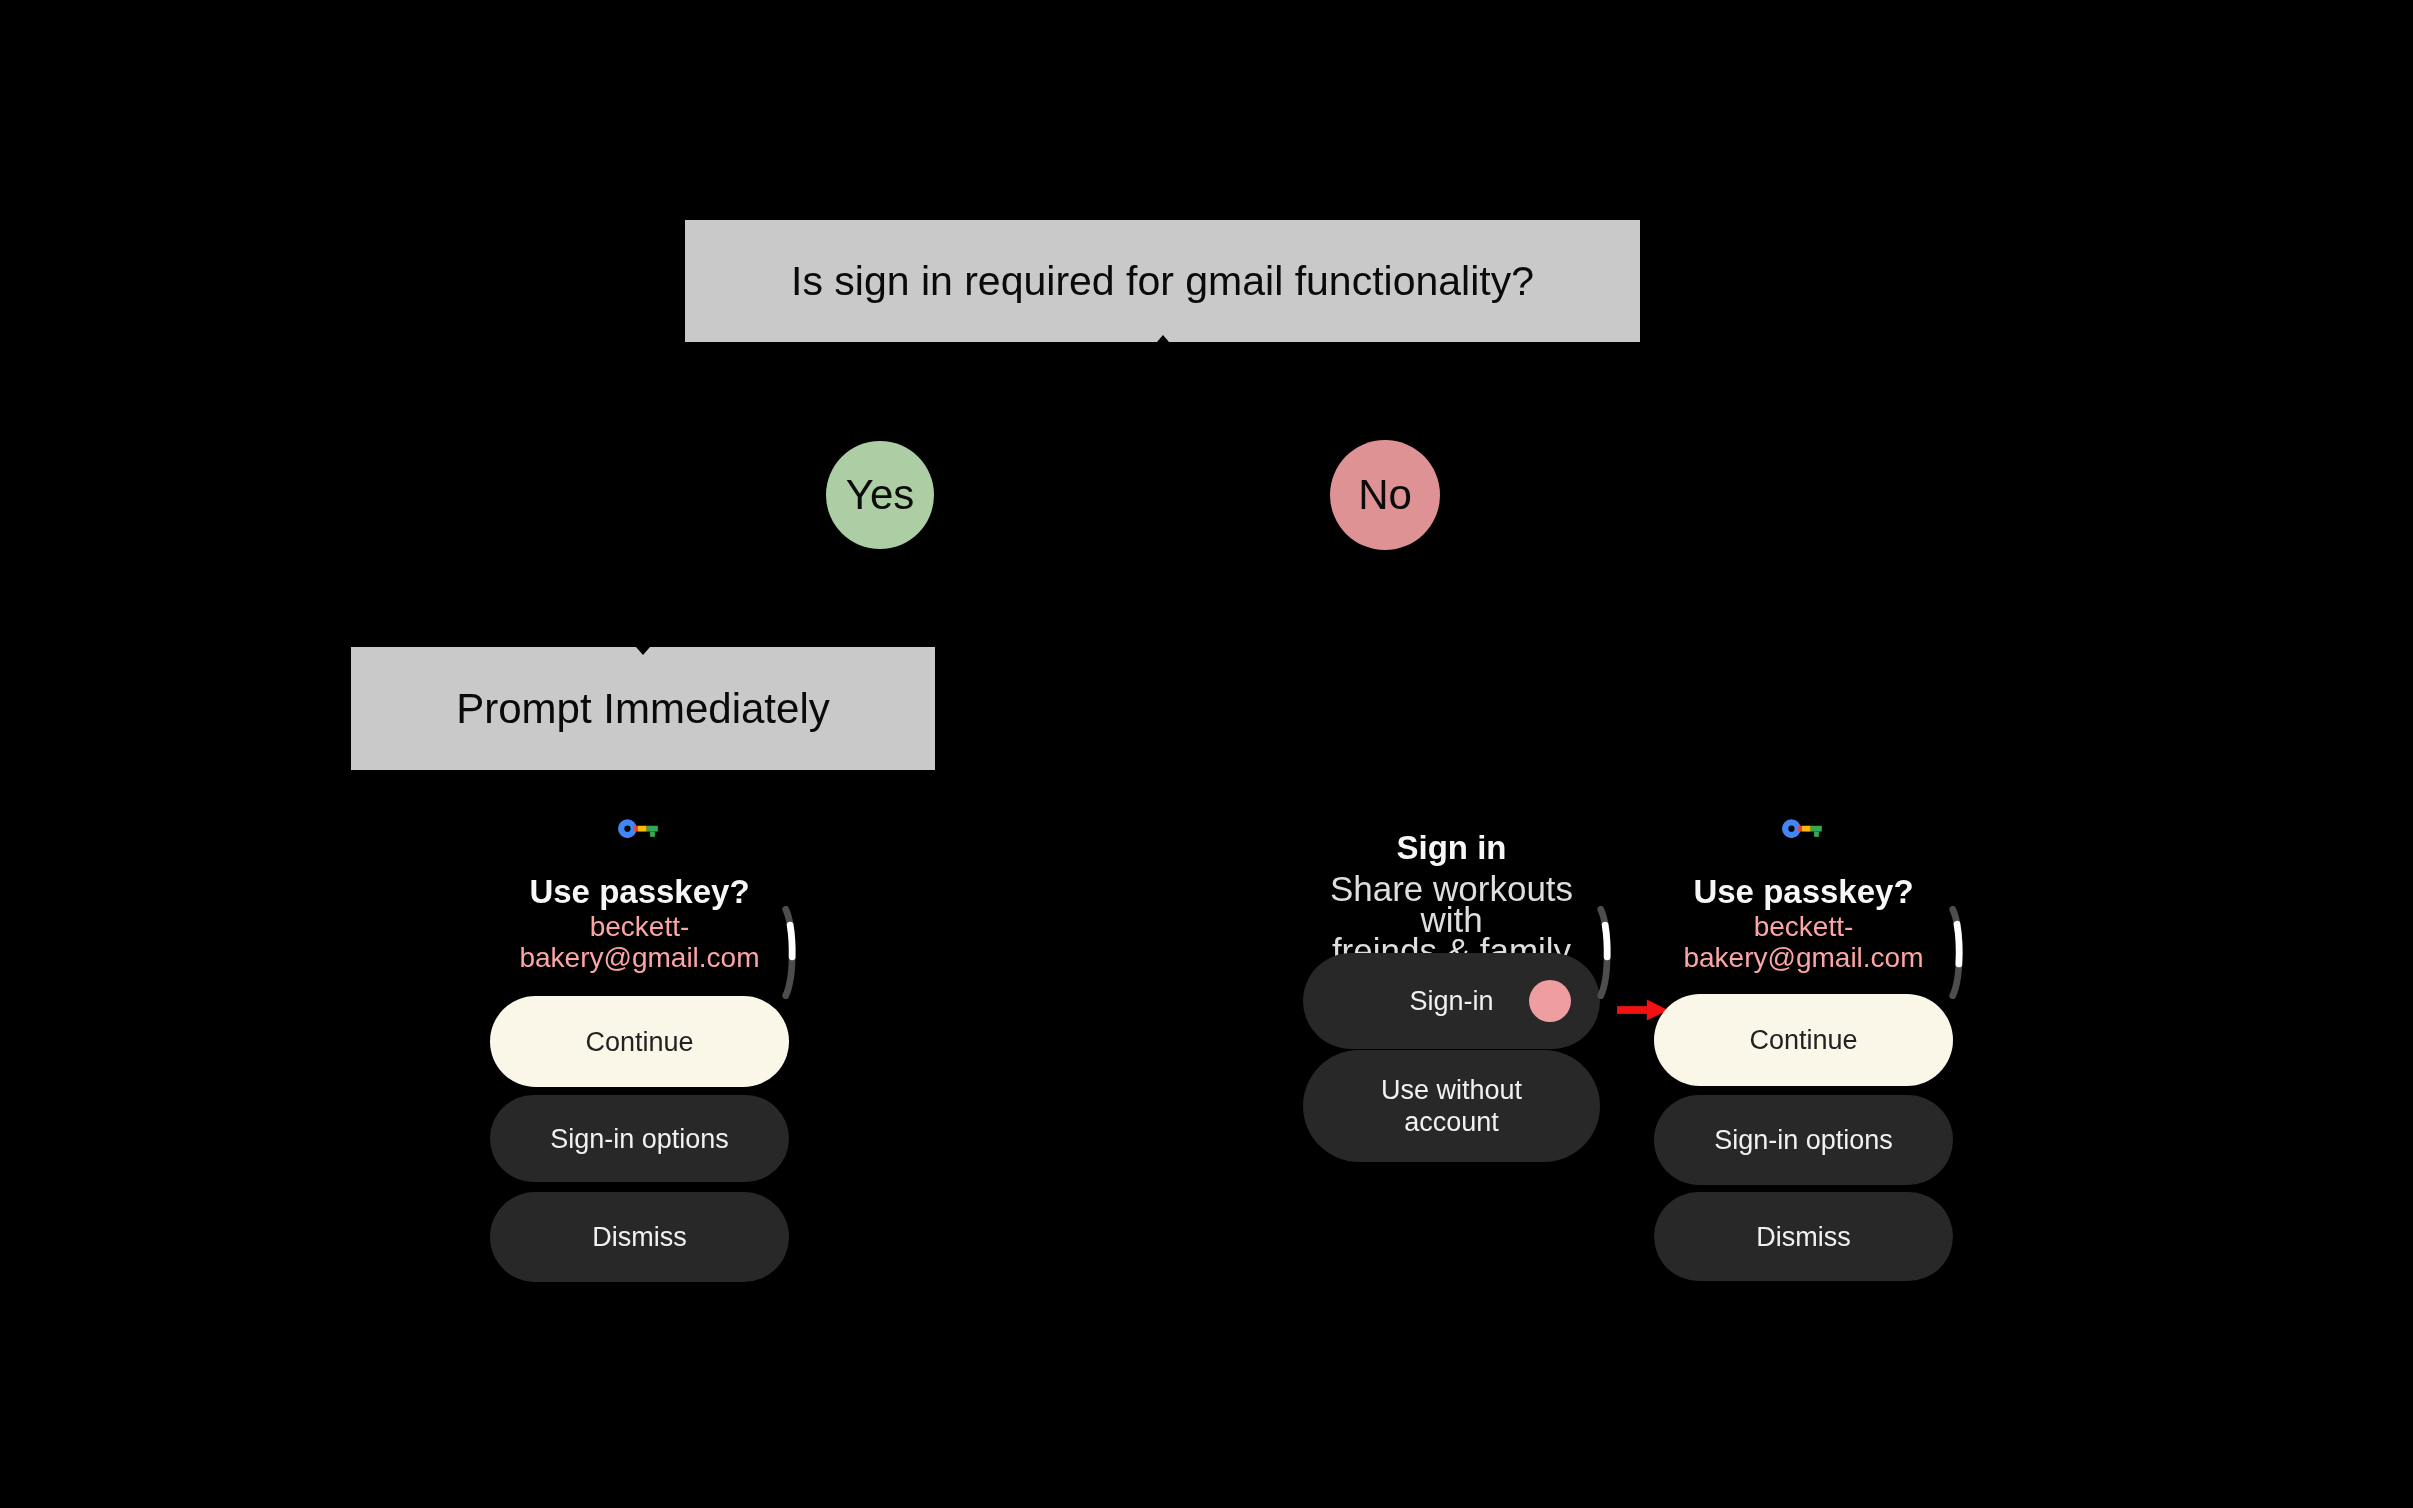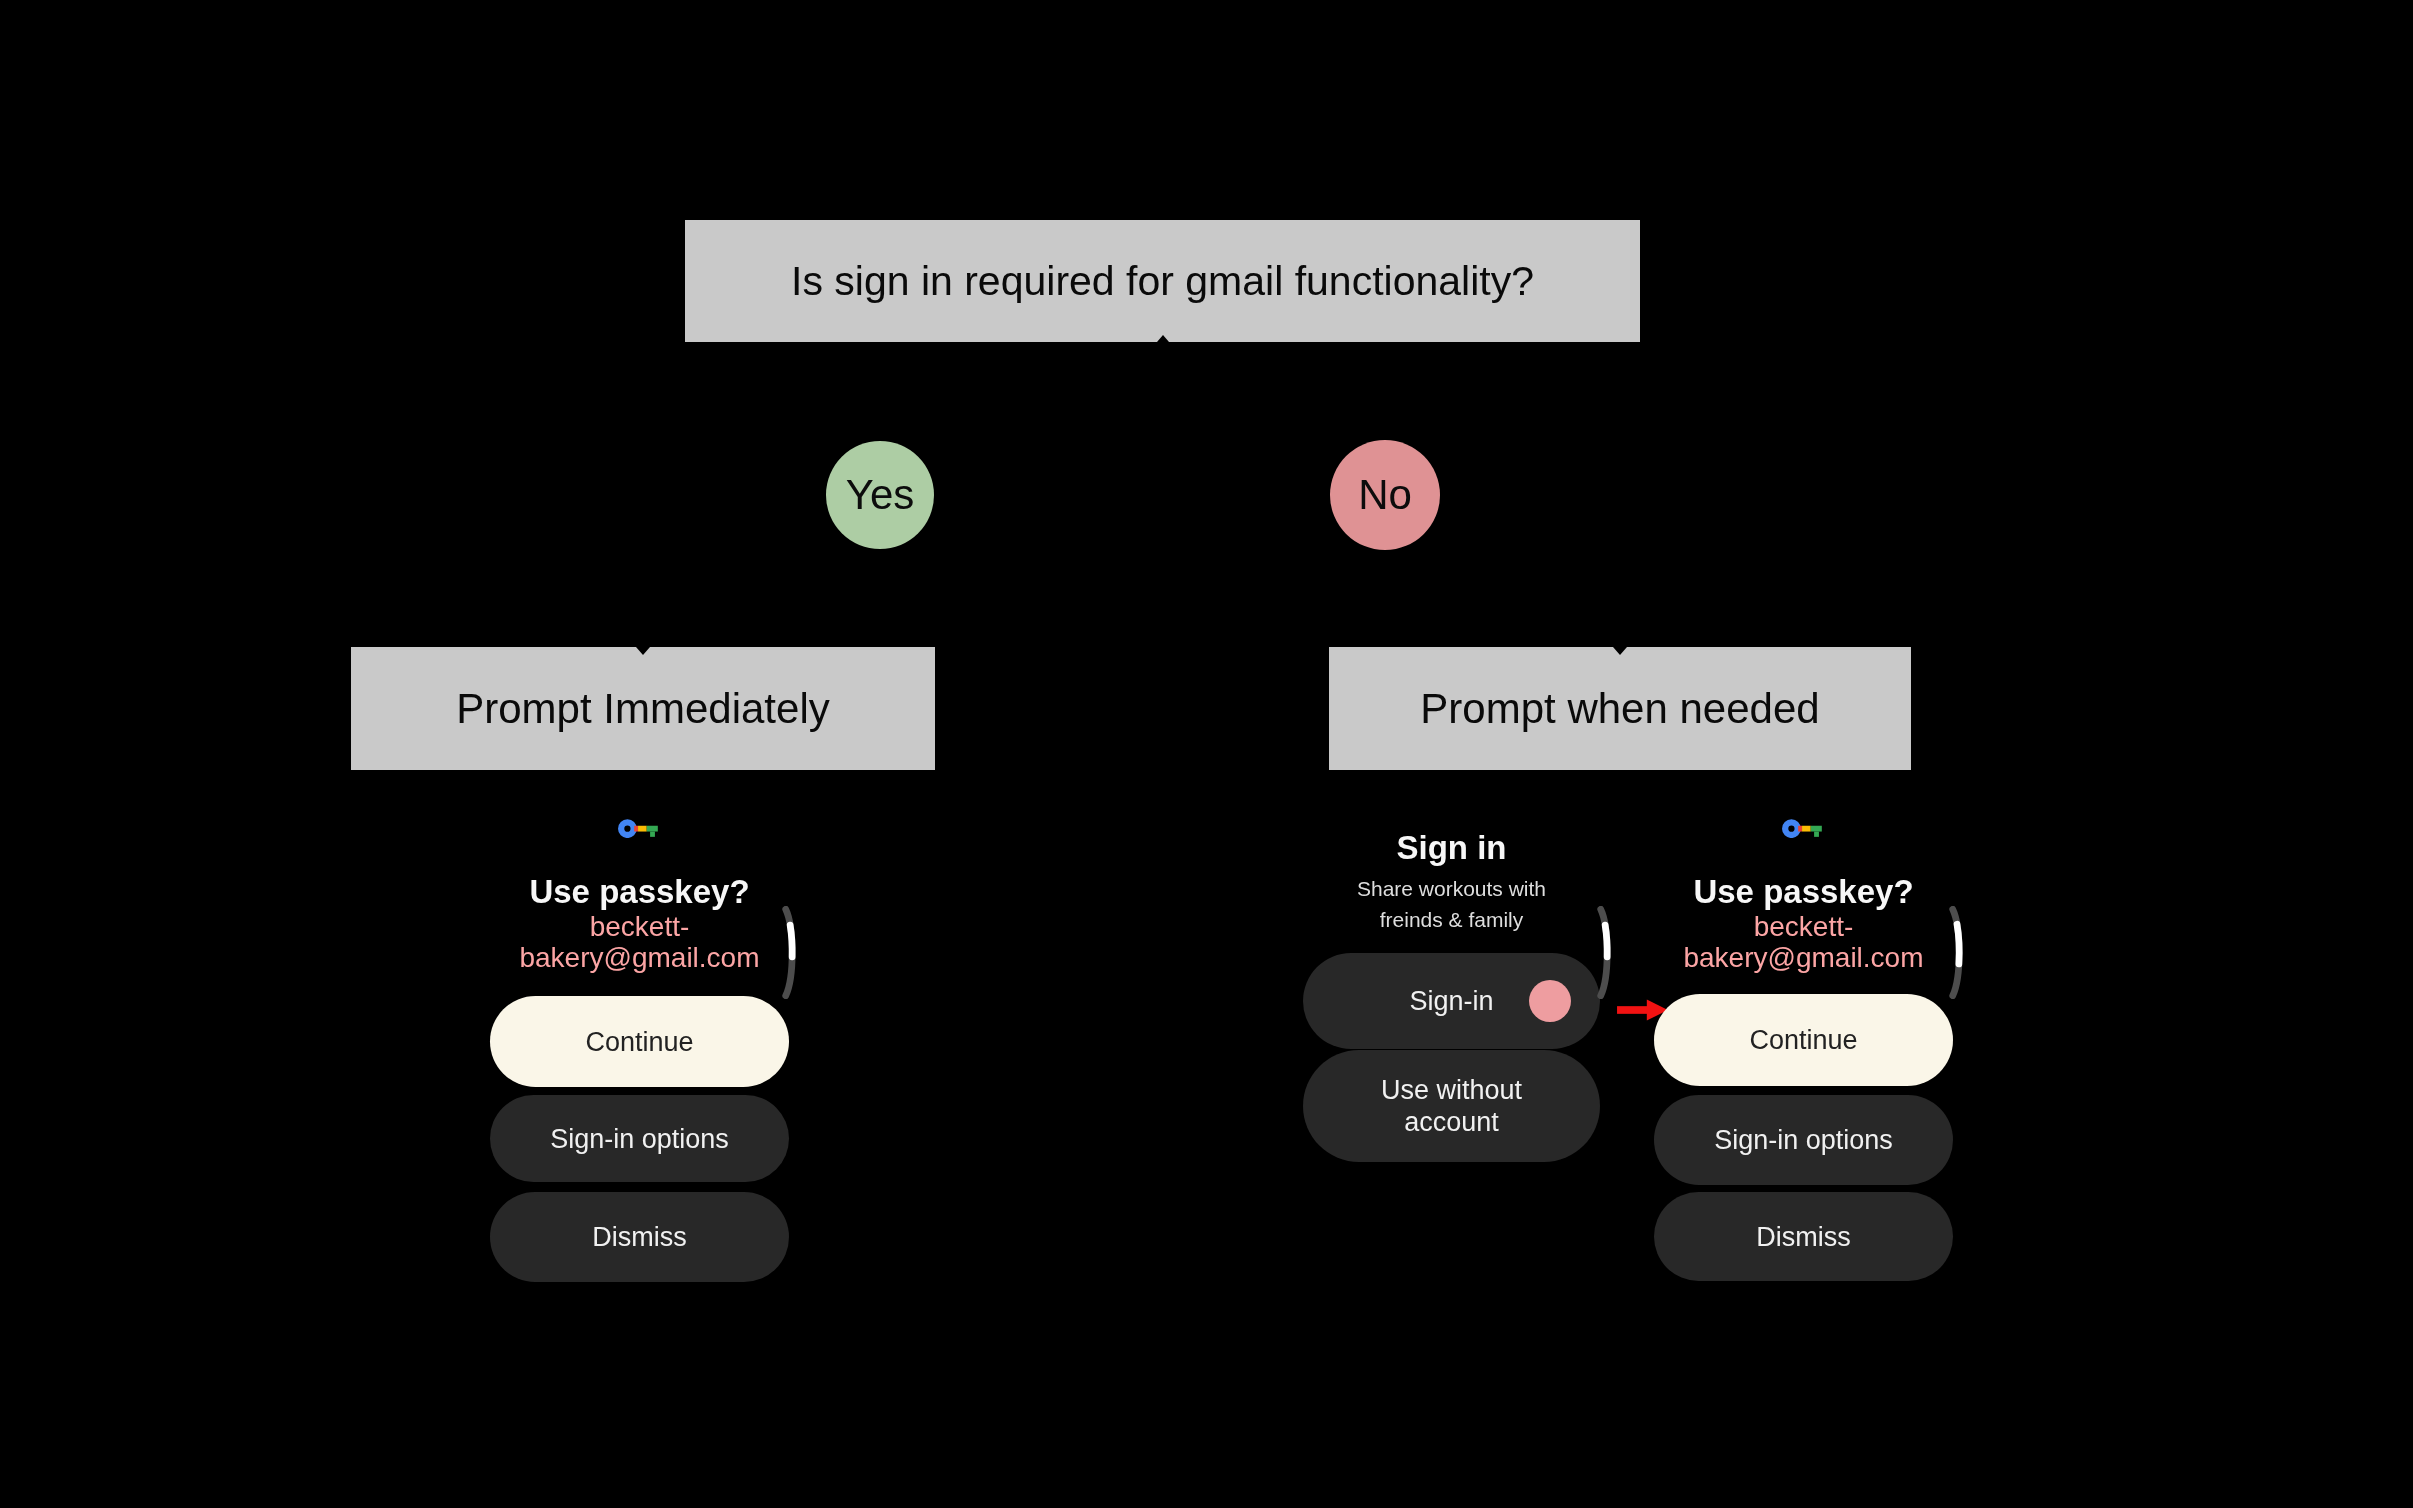--- a/index.html
+++ b/index.html
@@ -40,21 +40,21 @@
   }
   .node.yes{left:826px;top:441px;width:108px;height:108px;background:var(--yes-green,#adcda4);}
   .node.no{left:1330px;top:440px;width:110px;height:110px;background:var(--no-red,#df9294);}
   
   .watch{position:absolute;top:811px;}
   .watch .abs{position:absolute;left:0;right:0;text-align:center;}
   .screen-title{
     margin:9px;font-size:33px;font-weight:700;color:#f7f7f7;line-height:39px;
   }
   .sub{
-    margin:0;font-size:21px;font-weight:400;color:#dedede;line-height:31px;
+    margin:0;font-size:35px;font-weight:400;color:#dedede;line-height:31px;
   }
   .email{
     margin:0;font-size:28px;font-weight:400;color:#fca5a5;line-height:31px;
   }
   .pill{
     position:absolute;left:0;right:0;
     border-radius:62px;
     display:flex;flex-direction:column;align-items:center;justify-content:center;
     font-size:27px;font-weight:500;
     line-height:32px;
@@ -83,24 +83,20 @@
   <div class="node yes">
     <span>Yes</span>
   </div>
   <div class="node no">
     <span>No</span>
   </div>
 
   <div class="gbox branch left">
     <span class="notch-down"></span>
     <span>Prompt Immediately</span>
-  </div>
-  <div class="gbox branch right">
-    <span class="notch-down"></span>
-    <span>Prompt when needed</span>
   </div>
 
   <section class="watch" style="left:490px;width:299px;height:505px;">
     <svg class="keyicon" style="left:128px;top:7.7px;" width="42" height="19.3" viewBox="0 0 43 20">
       <circle cx="9.5" cy="10" r="6.5" fill="none" stroke="#4285f4" stroke-width="6.5"></circle>
       <rect x="16.5" y="7" width="4" height="6" fill="#ea4335"></rect>
       <rect x="20.5" y="7" width="9" height="6" fill="#fbbc04"></rect>
       <rect x="29.5" y="7" width="11.5" height="6" fill="#34a853"></rect>
       <rect x="33" y="13" width="5" height="5.5" fill="#34a853"></rect>
     </svg>

